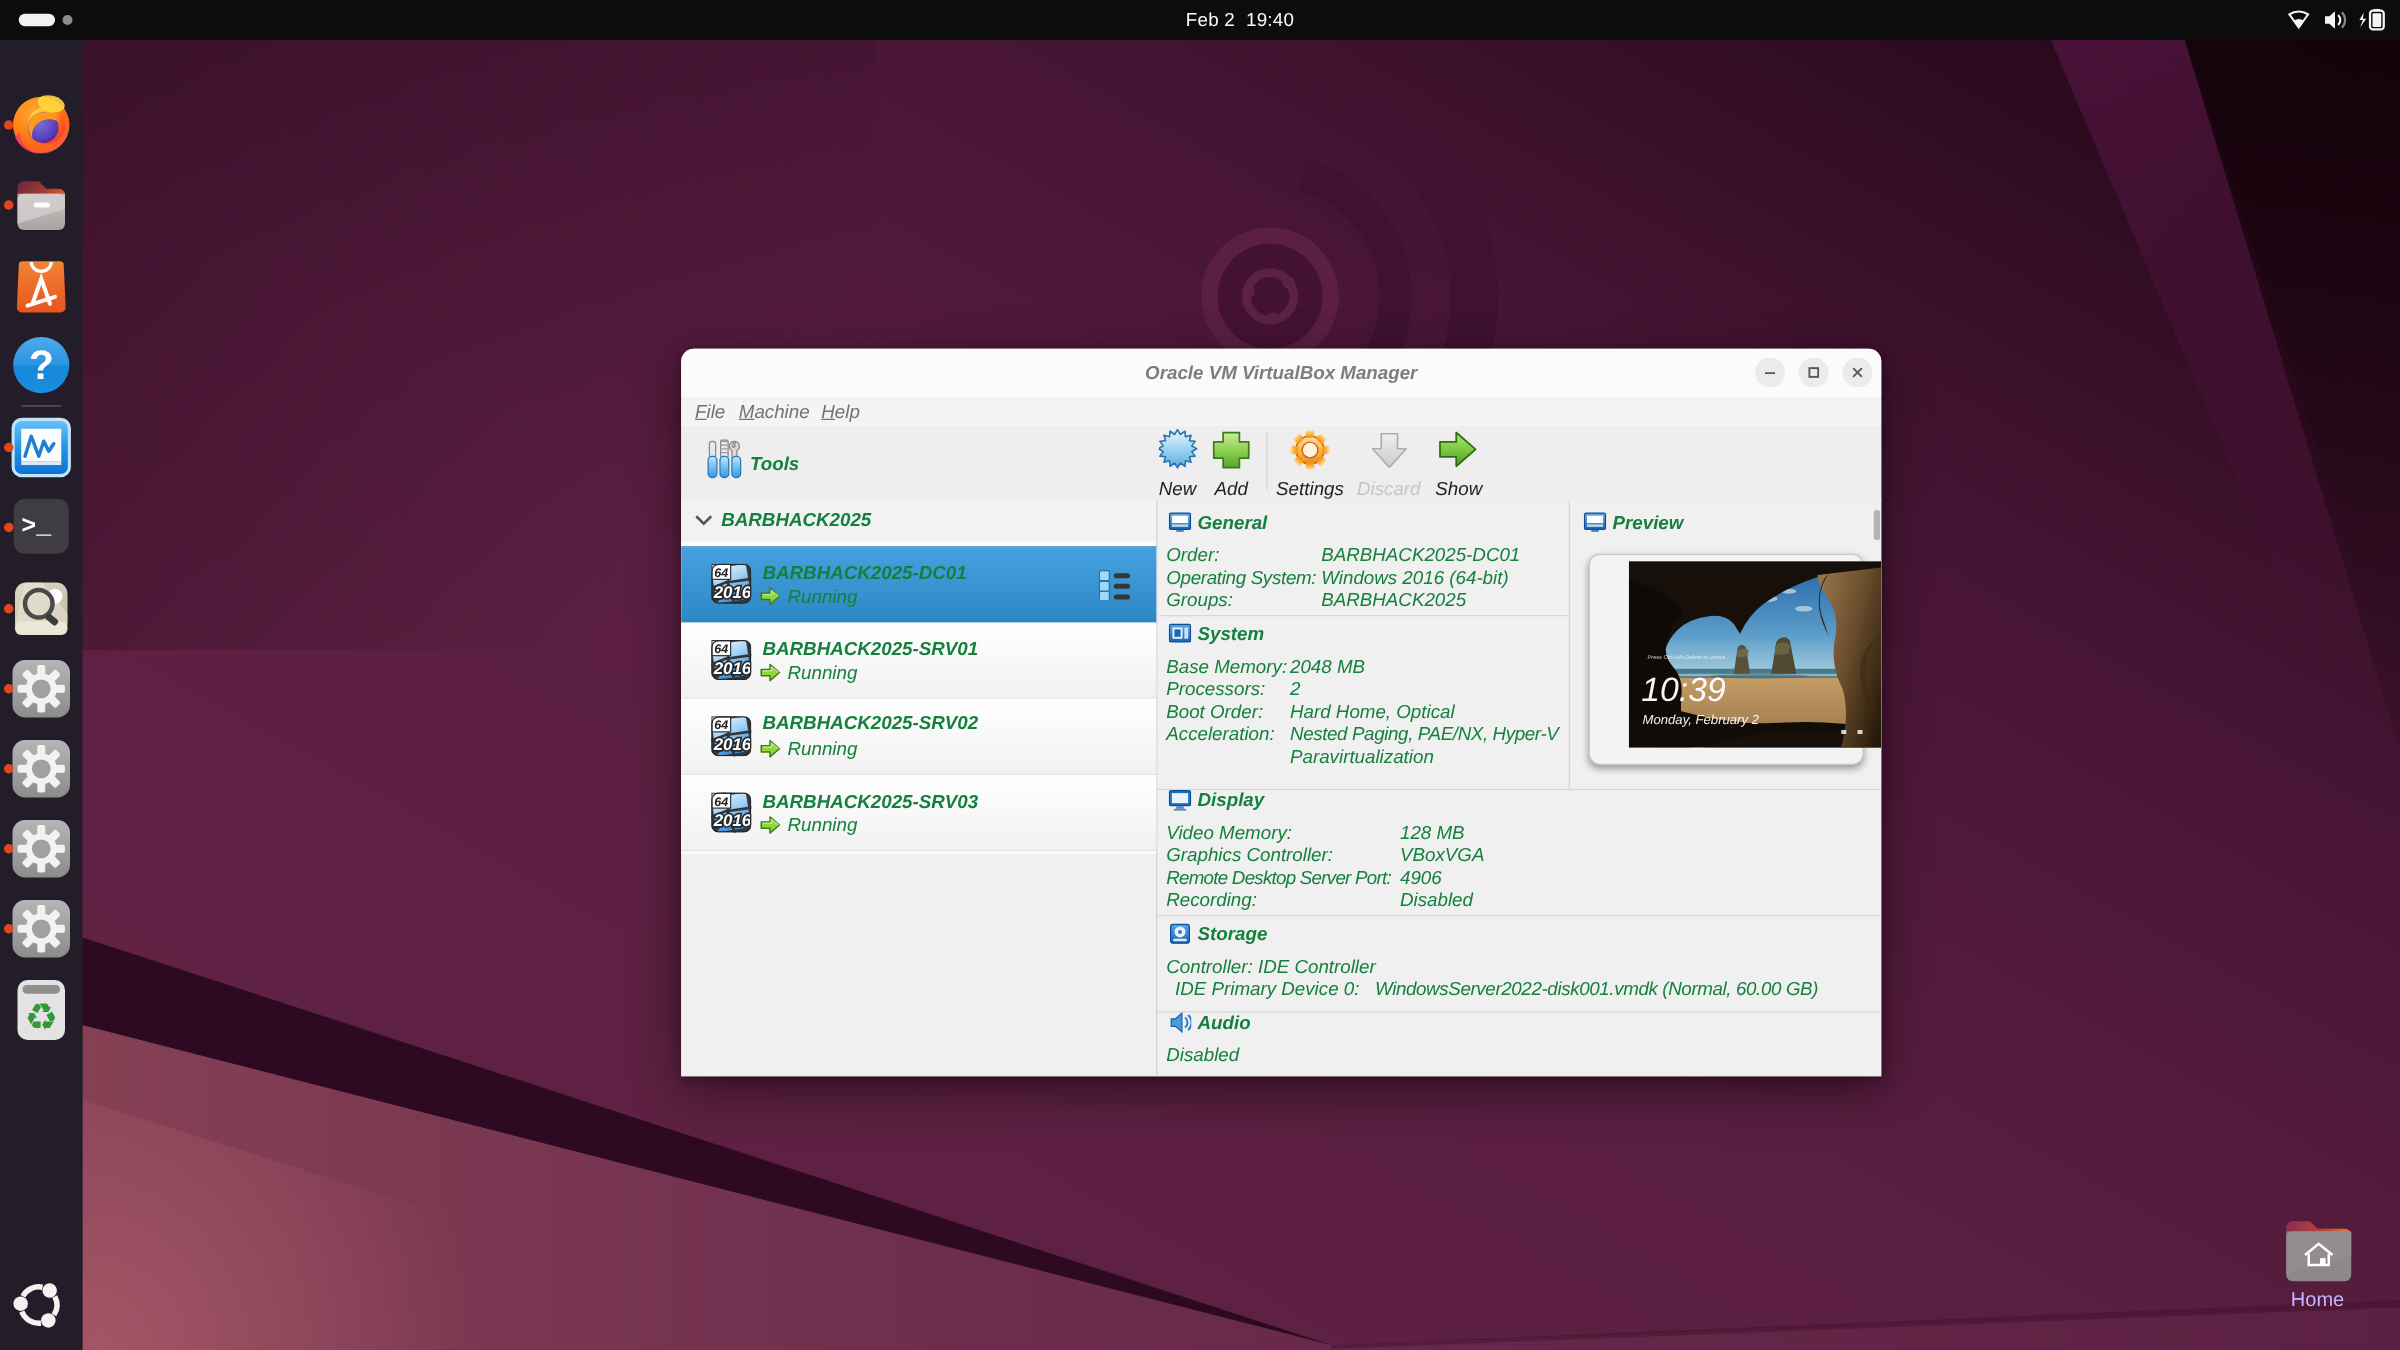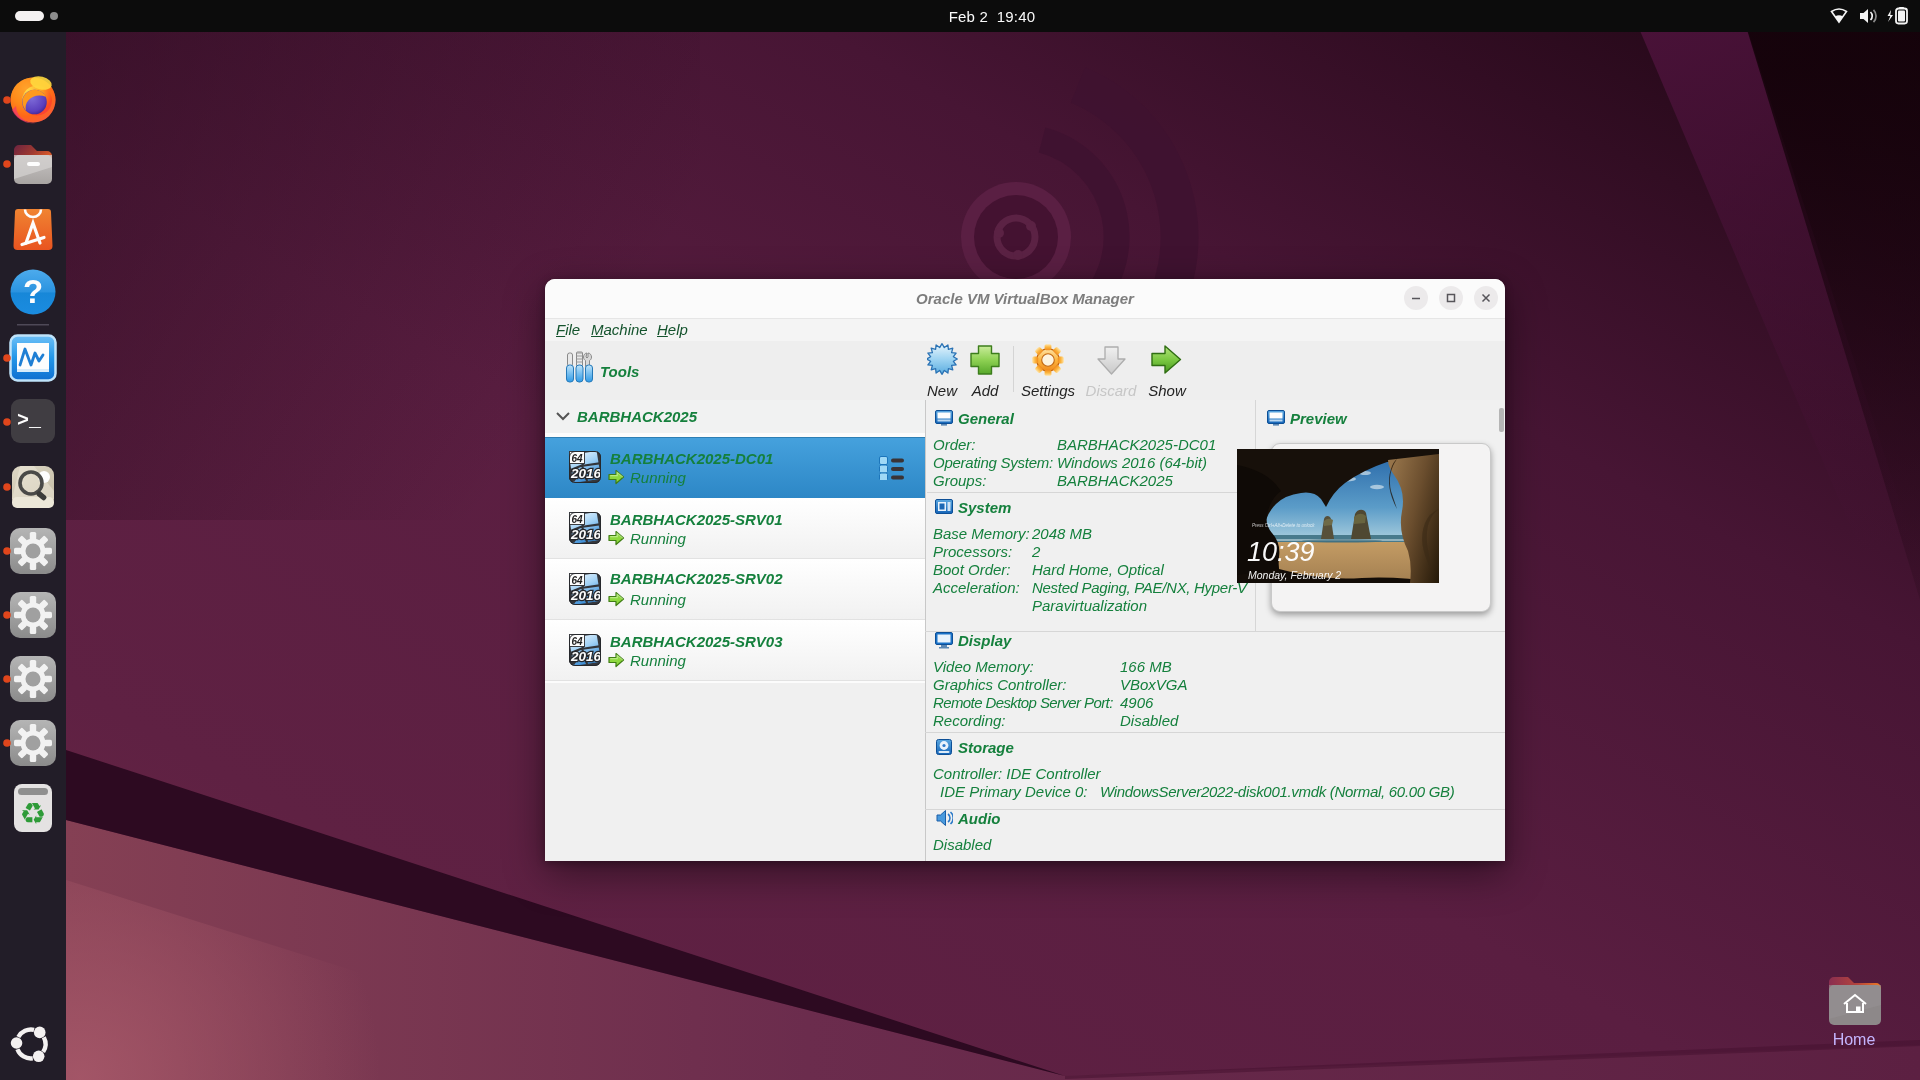--- a/index.html
+++ b/index.html
@@ -280,21 +280,21 @@
           <circle cx="82" cy="12" r="12"></circle>
       </g>
       <g stroke="#57555a" stroke-width="1.5" fill="none">
         <path d="M8 12.5 h8"></path>
         <rect x="43.5" y="8.5" width="7" height="7"></rect>
         <path d="M78.5 8.5 l7 7 M85.5 8.5 l-7 7"></path>
       </g>
     </svg>
   </div>
 
-  <div class="abs" style="left:0;top:40px;width:960px;height:22px;background:#f4f4f4;font-size:15px;color:#14532d">
+  <div class="abs" style="left:0;top:40px;width:960px;height:22px;background:#f4f4f4;font-size:15px;color:#737373">
     <span class="abs" style="left:11px;top:2px"><u style="text-decoration-thickness:1px">F</u>ile</span>
     <span class="abs" style="left:46px;top:2px"><u>M</u>achine</span>
     <span class="abs" style="left:112px;top:2px"><u>H</u>elp</span>
   </div>
 
   <div class="abs" style="left:0;top:62px;width:960px;height:59px;background:#eeeeee;border-bottom:1px solid #cfcfcf"></div>
 
   <svg class="abs" style="left:18px;top:72px" width="32" height="34">
     <defs>
       <linearGradient id="thandle" x1="0" y1="0" x2="0" y2="1">
@@ -538,21 +538,21 @@
   <div class="abs t15" style="left:388px;top:300px">Acceleration:</div>
     <div class="abs t15" style="left:487px;top:300px;letter-spacing:-0.3px">Nested Paging, PAE/NX, Hyper-V</div>
   <div class="abs t15" style="left:487px;top:318px">Paravirtualization</div>
 
   <div class="abs" style="left:710px;top:121px;width:1px;height:231px;background:#d6d6d6"></div>
   <svg class="abs" style="left:722px;top:130px" width="18" height="18">
       <use href="#ic-general"></use>
     </svg>
   <div class="abs t15 b" style="left:745px;top:131px">Preview</div>
   <div class="abs" style="left:726px;top:164px;width:218px;height:167px;background:#f4f3f3;border:1px solid #c9c9c9;border-radius:9px;box-shadow:0 3px 6px rgba(0,0,0,0.35)"></div>
-  <div class="abs" style="left:692px;top:170px;width:202px;height:134px;overflow:hidden" id="lockscreen">
+  <div class="abs" style="left:758px;top:170px;width:202px;height:166px;overflow:hidden" id="lockscreen">
     <svg width="202" height="149">
       <defs>
         <linearGradient id="sky" x1="0" y1="0" x2="0" y2="1">
           <stop offset="0" stop-color="#2c6cab"></stop>
             <stop offset="0.6" stop-color="#5b9cc8"></stop>
             <stop offset="1" stop-color="#a9cede"></stop>
         </linearGradient>
         <linearGradient id="sand" x1="0" y1="0" x2="0" y2="1">
           <stop offset="0" stop-color="#c49c64"></stop>
             <stop offset="1" stop-color="#96744a"></stop>
@@ -604,21 +604,21 @@
     </svg>
   </div>
 
   <div class="abs" style="left:380px;top:352px;width:580px;height:1px;background:#d6d6d6"></div>
 
   <svg class="abs" style="left:390px;top:352px" width="18" height="18">
       <use href="#ic-display"></use>
     </svg>
   <div class="abs t15 b" style="left:413px;top:353px">Display</div>
   <div class="abs t15" style="left:388px;top:379px">Video Memory:</div>
-    <div class="abs t15" style="left:575px;top:379px">166 MB</div>
+    <div class="abs t15" style="left:575px;top:379px">128 MB</div>
   <div class="abs t15" style="left:388px;top:397px">Graphics Controller:</div>
     <div class="abs t15" style="left:575px;top:397px">VBoxVGA</div>
   <div class="abs t15" style="left:388px;top:415px;letter-spacing:-0.6px">Remote Desktop Server Port:</div>
     <div class="abs t15" style="left:575px;top:415px">4906</div>
   <div class="abs t15" style="left:388px;top:433px">Recording:</div>
     <div class="abs t15" style="left:575px;top:433px">Disabled</div>
   <div class="abs" style="left:380px;top:453px;width:580px;height:1px;background:#d6d6d6"></div>
 
   <svg class="abs" style="left:390px;top:459px" width="18" height="18">
       <use href="#ic-storage"></use>

